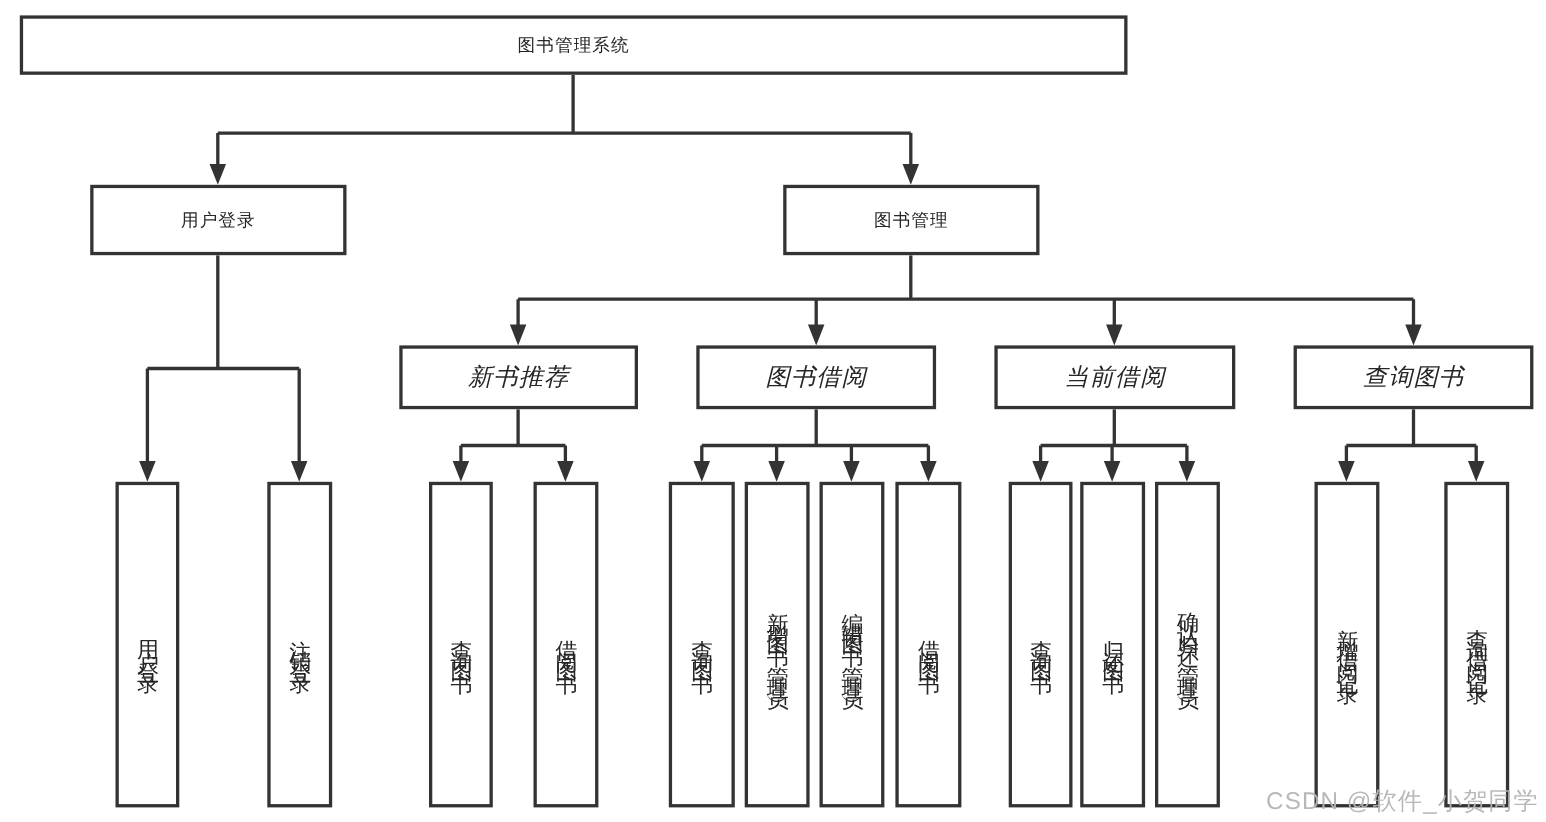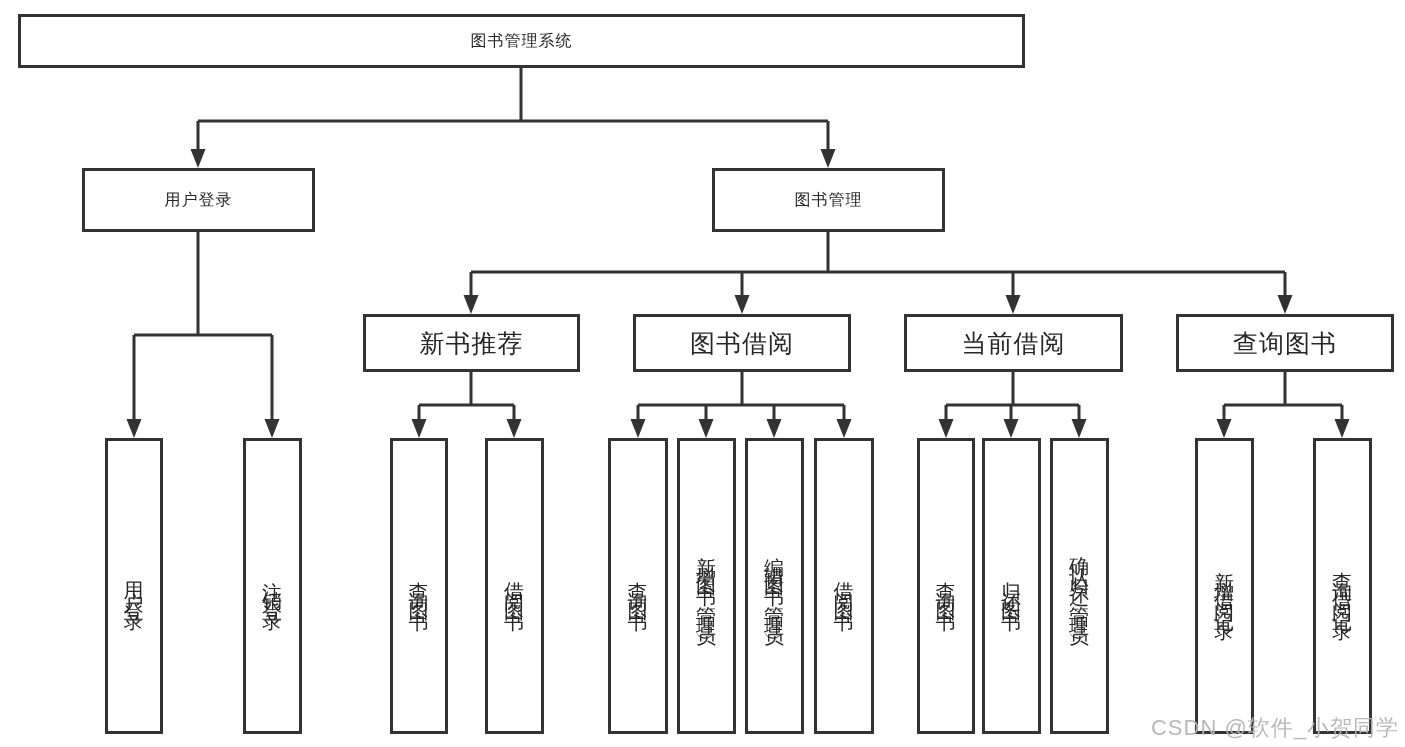--- a/index.html
+++ b/index.html
@@ -14,21 +14,21 @@
   .box{
     position:absolute;
     box-sizing:border-box;
     border:3px solid #333333;
     background:#ffffff;
     display:flex;align-items:center;justify-content:center;
     color:#262626;
     z-index:2;
   }
   .hbox{font-size:16px;letter-spacing:1px;}
-  .l3box{font-size:25px;}
+  .l3box{font-size:22px;font-style:italic;}
   .leafbox{top:438px;height:296px;}
   .leafbox .vtext{
     writing-mode:vertical-rl;
     text-orientation:mixed;
     font-size:20px;
     letter-spacing:10px;
     line-height:1;
     color:#262626;
     white-space:nowrap;
   }

